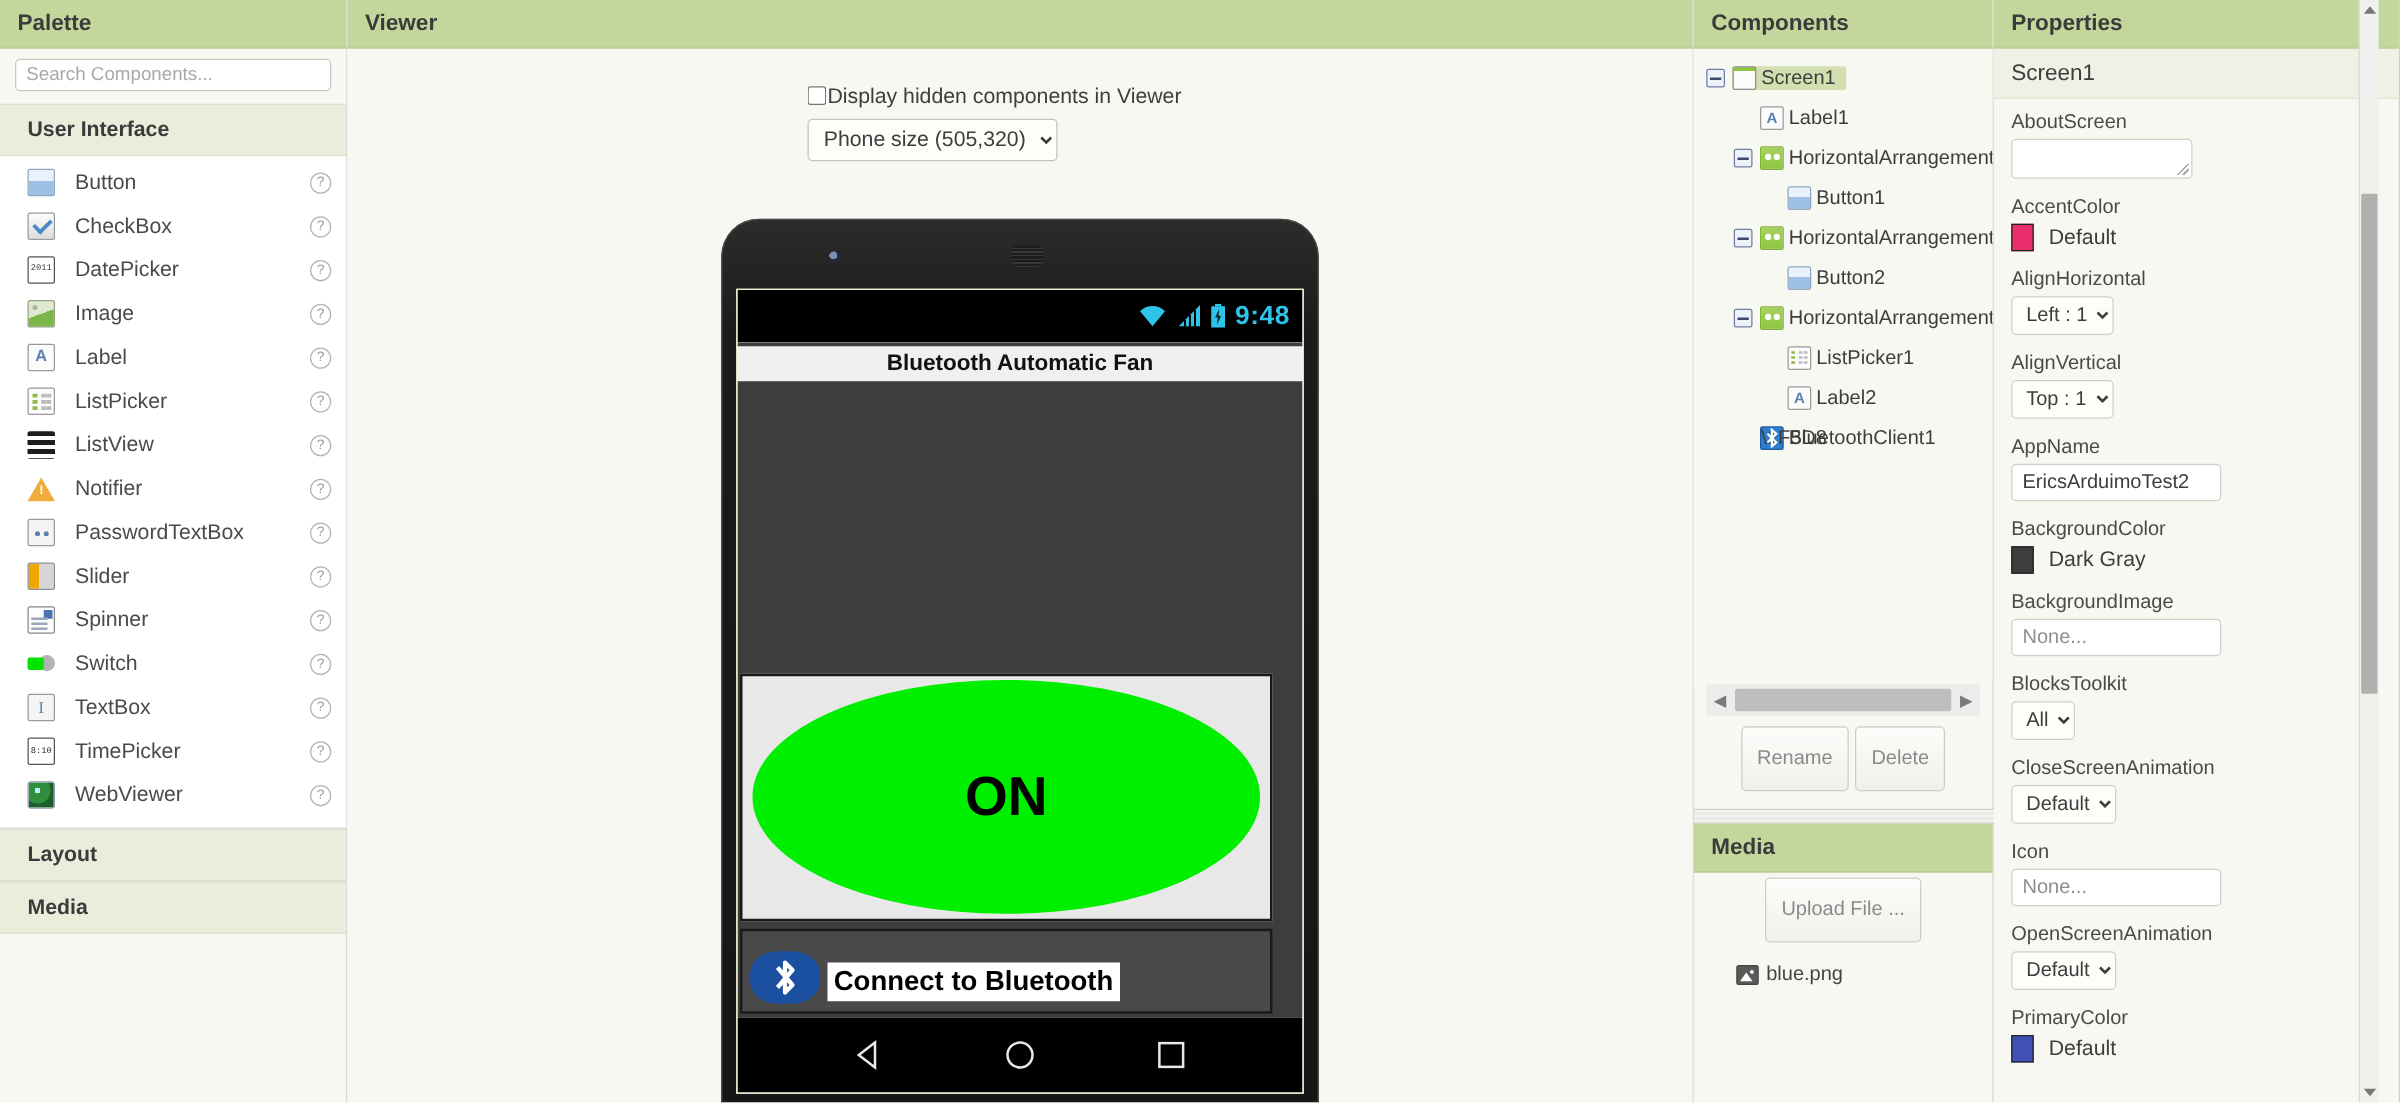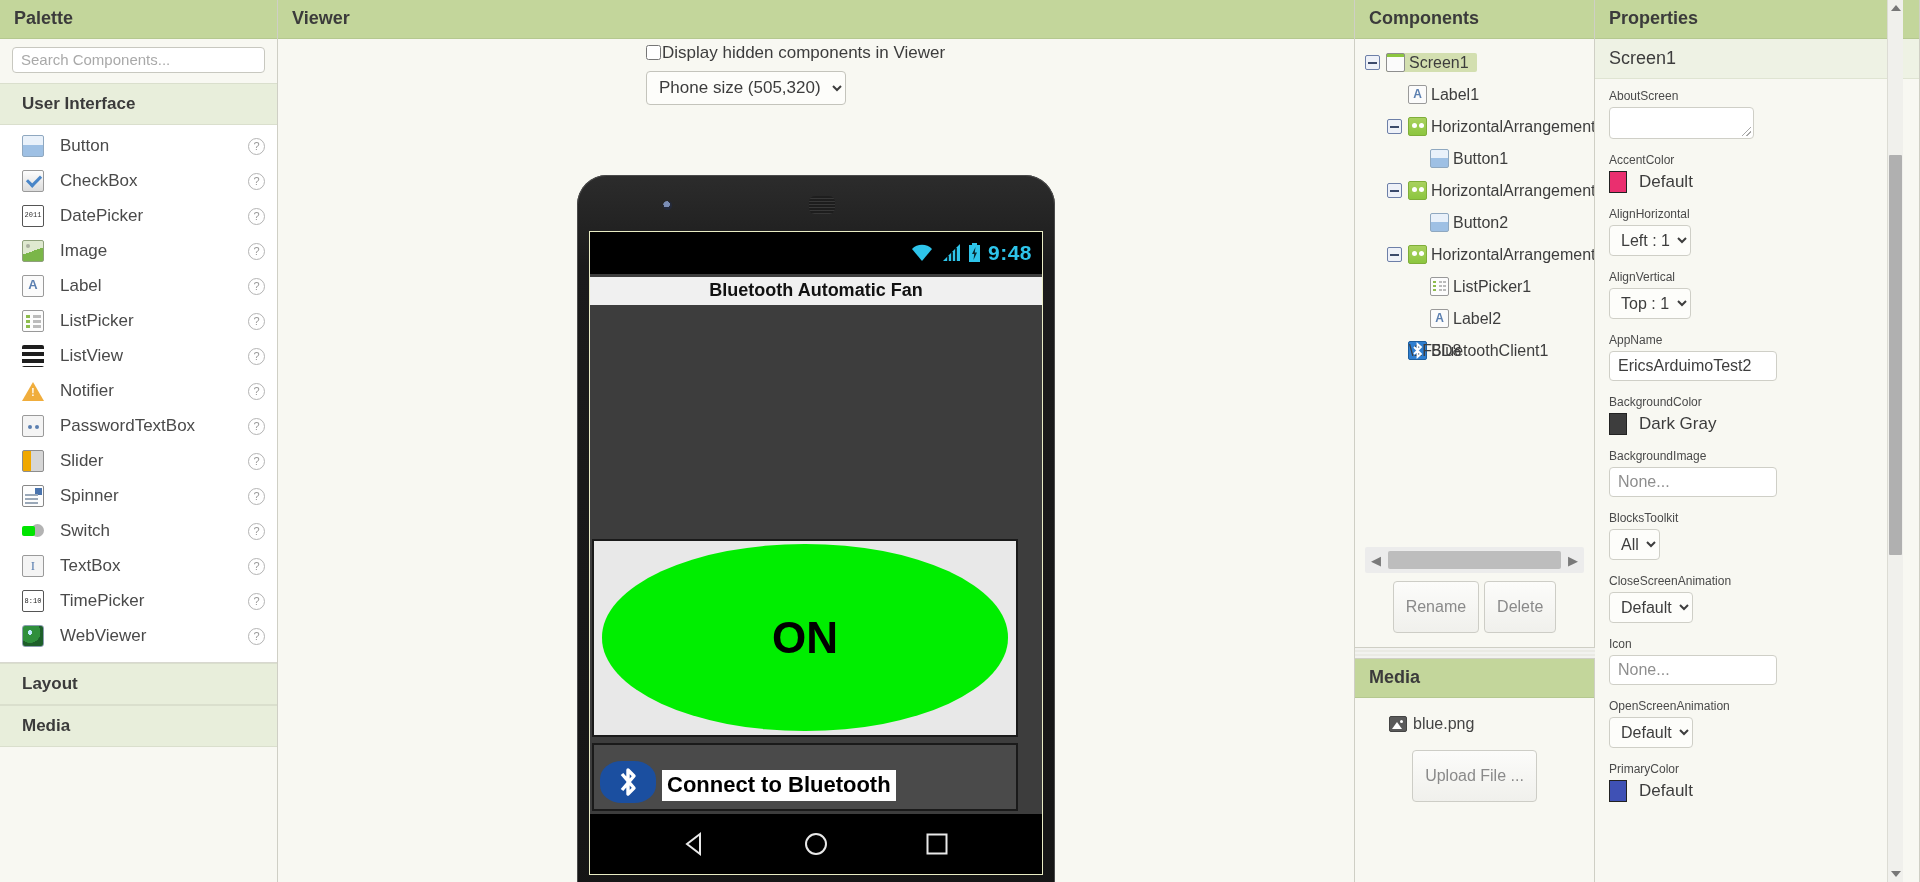--- a/index.html
+++ b/index.html
@@ -161,21 +161,21 @@
   #viewer-body {
     flex: 1 1 auto;
     position: relative;
     overflow: hidden;
     background: #f8f8f2;
   }
   #viewer-controls {
     position: absolute;
     left: 50%;
     transform: translateX(-50%);
-    top: 4px;
+    top: 28px;
     width: 340px;
   }
   .hidden-row { display: flex; align-items: center; gap: 1px; }
   .hidden-row input[type=checkbox]{
     width:15px; height:15px; margin:0; accent-color:#666;
   }
   .hidden-row label { font-size: 17px; color: #3d3d3d; cursor:pointer; }
   #phone-size-select {
     margin-top: 8px;
     width: 200px;
@@ -445,21 +445,21 @@
     border-bottom: 1px solid #dfe4d2;
     padding: 9px 14px;
     font-size: 18px;
     color: #3d3d3d;
   }
   #prop-list {
     flex: 1 1 auto;
     overflow: hidden;
     padding: 10px 0 0 14px;
   }
-  .prop-name { font-size: 12px; color: #4a4a4a; margin: 0 0 4px 0; }
+  .prop-name { font-size: 16px; color: #4a4a4a; margin: 0 0 4px 0; }
   .prop-block { margin-bottom: 14px; }
   .prop-textarea {
     width: 145px; height: 32px;
     border: 1px solid #cfcfc7; border-radius: 4px; background:#fff;
     position: relative;
   }
   .prop-textarea:after {
     content:""; position:absolute; right:2px; bottom:2px; width:9px; height:9px;
     background:
       linear-gradient(135deg, transparent 0 45%, #a8a8a8 45% 55%, transparent 55% 100%),
@@ -736,29 +736,29 @@
         <div class="hs-arrow">▶</div>
       </div>
       <div id="tree-buttons">
         <button class="gwt-btn">Rename</button>
         <button class="gwt-btn">Delete</button>
       </div>
     </div>
 
     <div id="media-panel">
       <div class="panel-header">Media</div>
+      <div id="upload-wrap">
+        <button class="gwt-btn">Upload File ...</button>
+      </div>
       <div id="media-list">
           <div class="media-row">
             <span class="media-ico"></span>
             <span>blue.png</span>
           </div>
         </div>
-      <div id="upload-wrap">
-        <button class="gwt-btn">Upload File ...</button>
-      </div>
     </div>
   </div>
 
   <div id="properties">
     <div class="panel-header">Properties</div>
     <div id="prop-selected">Screen1</div>
     <div id="prop-list">
         <div class="prop-block">
           <div class="prop-name">AboutScreen</div>
           <div class="prop-textarea"></div>

